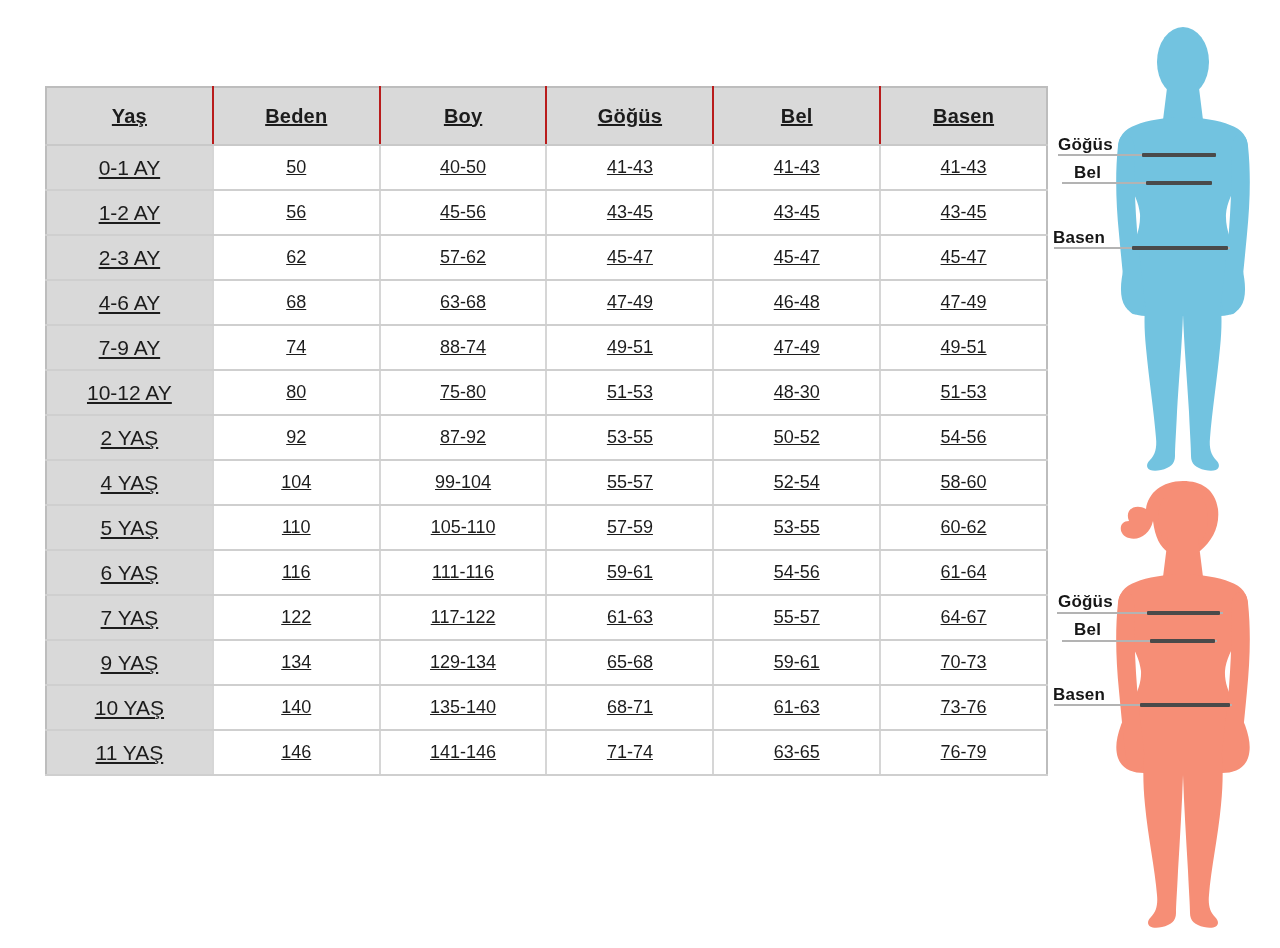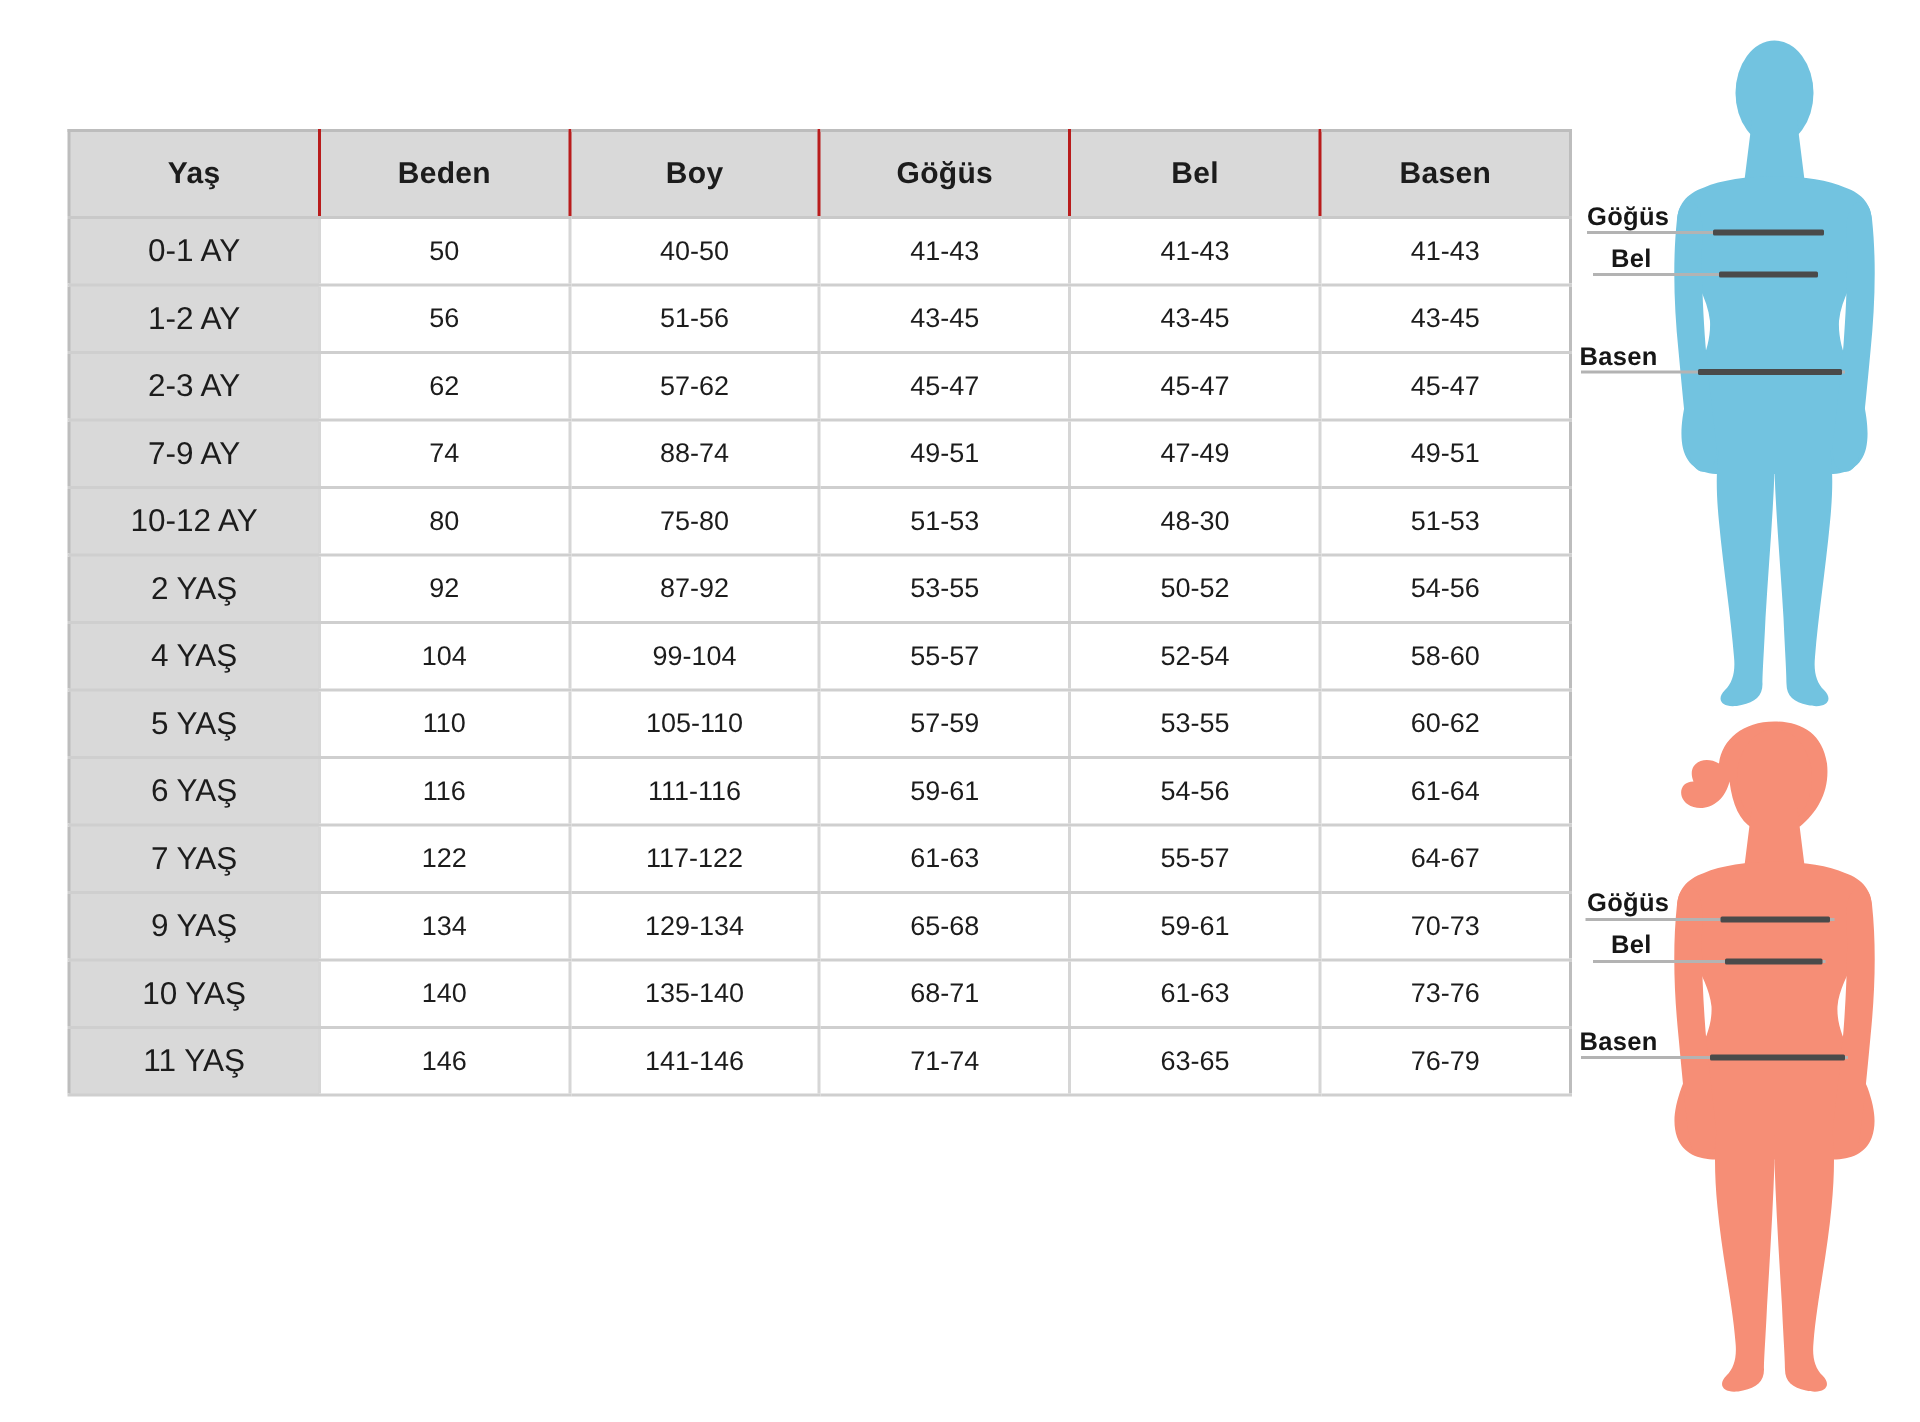--- a/index.html
+++ b/index.html
@@ -7,20 +7,21 @@
     width:1280px;height:948px;position:relative;background:#ffffff;
     font-family:"Liberation Sans",sans-serif;color:#1c1c1c;overflow:hidden;
   }
   .stage{position:absolute;inset:0}
 
   
   table.size-table{
     position:absolute;left:45px;top:86px;width:1003px;
     border-collapse:collapse;table-layout:fixed;
     border:2px solid #bdbdbd;
+    text-decoration:underline;
   }
   table.size-table th{
     background:var(--header-bg,#d9d9d9);
     font-size:20px;font-weight:bold;height:54px;
     border-left:2px solid #b91c1c;border-bottom:2px solid #c9c9c9;
     text-align:center;letter-spacing:.2px;
   }
   table.size-table td{
     background:#ffffff;font-size:18px;font-weight:normal;height:41px;
     border-left:2px solid #d6d6d6;border-bottom:2px solid #cfcfcf;
@@ -63,32 +64,40 @@
           <td class="rowhead">0-1 AY</td>
           <td>50</td>
           <td>40-50</td>
           <td>41-43</td>
           <td>41-43</td>
           <td>41-43</td>
         </tr>
         <tr>
           <td class="rowhead">1-2 AY</td>
           <td>56</td>
-          <td>51-56</td>
+          <td>45-56</td>
           <td>43-45</td>
           <td>43-45</td>
           <td>43-45</td>
         </tr>
         <tr>
           <td class="rowhead">2-3 AY</td>
           <td>62</td>
           <td>57-62</td>
           <td>45-47</td>
           <td>45-47</td>
           <td>45-47</td>
+        </tr>
+        <tr>
+          <td class="rowhead">4-6 AY</td>
+          <td>68</td>
+          <td>63-68</td>
+          <td>47-49</td>
+          <td>46-48</td>
+          <td>47-49</td>
         </tr>
         <tr>
           <td class="rowhead">7-9 AY</td>
           <td>74</td>
           <td>88-74</td>
           <td>49-51</td>
           <td>47-49</td>
           <td>49-51</td>
         </tr>
         <tr>

